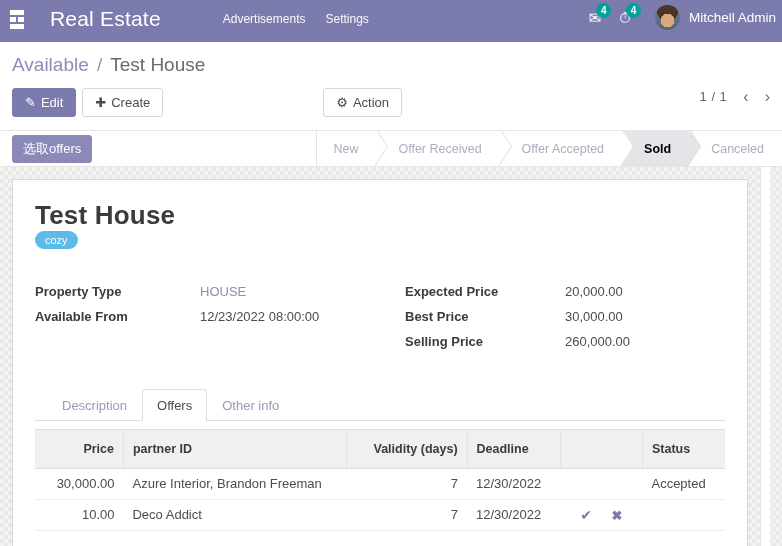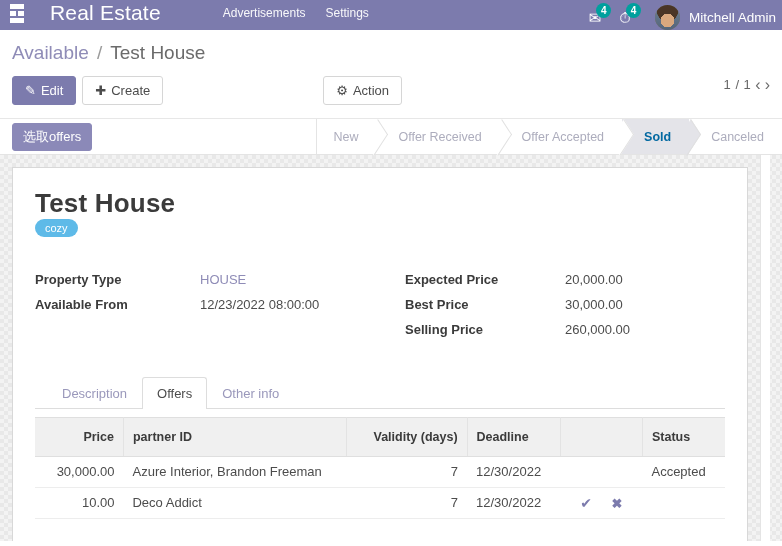--- a/index.html
+++ b/index.html
@@ -9,21 +9,21 @@
     height: 546px;
     overflow: hidden;
     font-family: "Liberation Sans", sans-serif;
     font-size: 13px;
     color: #4c4c4c;
     background: #ffffff;
   }
 
   
   .navbar {
-    height: 30px;
+    height: 42px;
     background: #7c7bad;
     display: flex;
     align-items: center;
     padding: 0 8px 4px 6px;
     color: #ffffff;
     position: relative;
   }
   .apps-icon {
     width: 22px; height: 22px;
     display: flex; flex-direction: column;
@@ -156,21 +156,21 @@
   }
   .btn-action {
     margin-left: 160px;
   }
   .pager {
     position: absolute;
     right: 0;
     top: 6px;
     display: flex;
     align-items: flex-start;
-    gap: 4px;
+    gap: 16px;
     color: #666;
     font-size: 13px;
   }
   .pager-nums { letter-spacing: .5px; }
   .pager-arrow {
     color: #6d6d6d;
     font-size: 16px;
     cursor: pointer;
     line-height: 1;
   }
@@ -226,21 +226,21 @@
     width: 17px; height: 24px;
     background: inherit;
     border-right: 1px solid #e0e0e0;
     border-top: 1px solid #e0e0e0;
     transform: rotate(45deg) skew(12deg, 12deg);
     z-index: 2;
   }
   .sb-step:last-child::after { display: none; }
   .sb-step.active {
     background: #e4e4e9;
-    color: #0369a1;
+    color: #000000;
     font-weight: bold;
   }
 
   
   .content {
     height: 386px;
     background-color: #f3f3f3;
     background-image:
       linear-gradient(45deg, #e8e8e8 25%, transparent 25%, transparent 75%, #e8e8e8 75%),
       linear-gradient(45deg, #e8e8e8 25%, transparent 25%, transparent 75%, #e8e8e8 75%);

